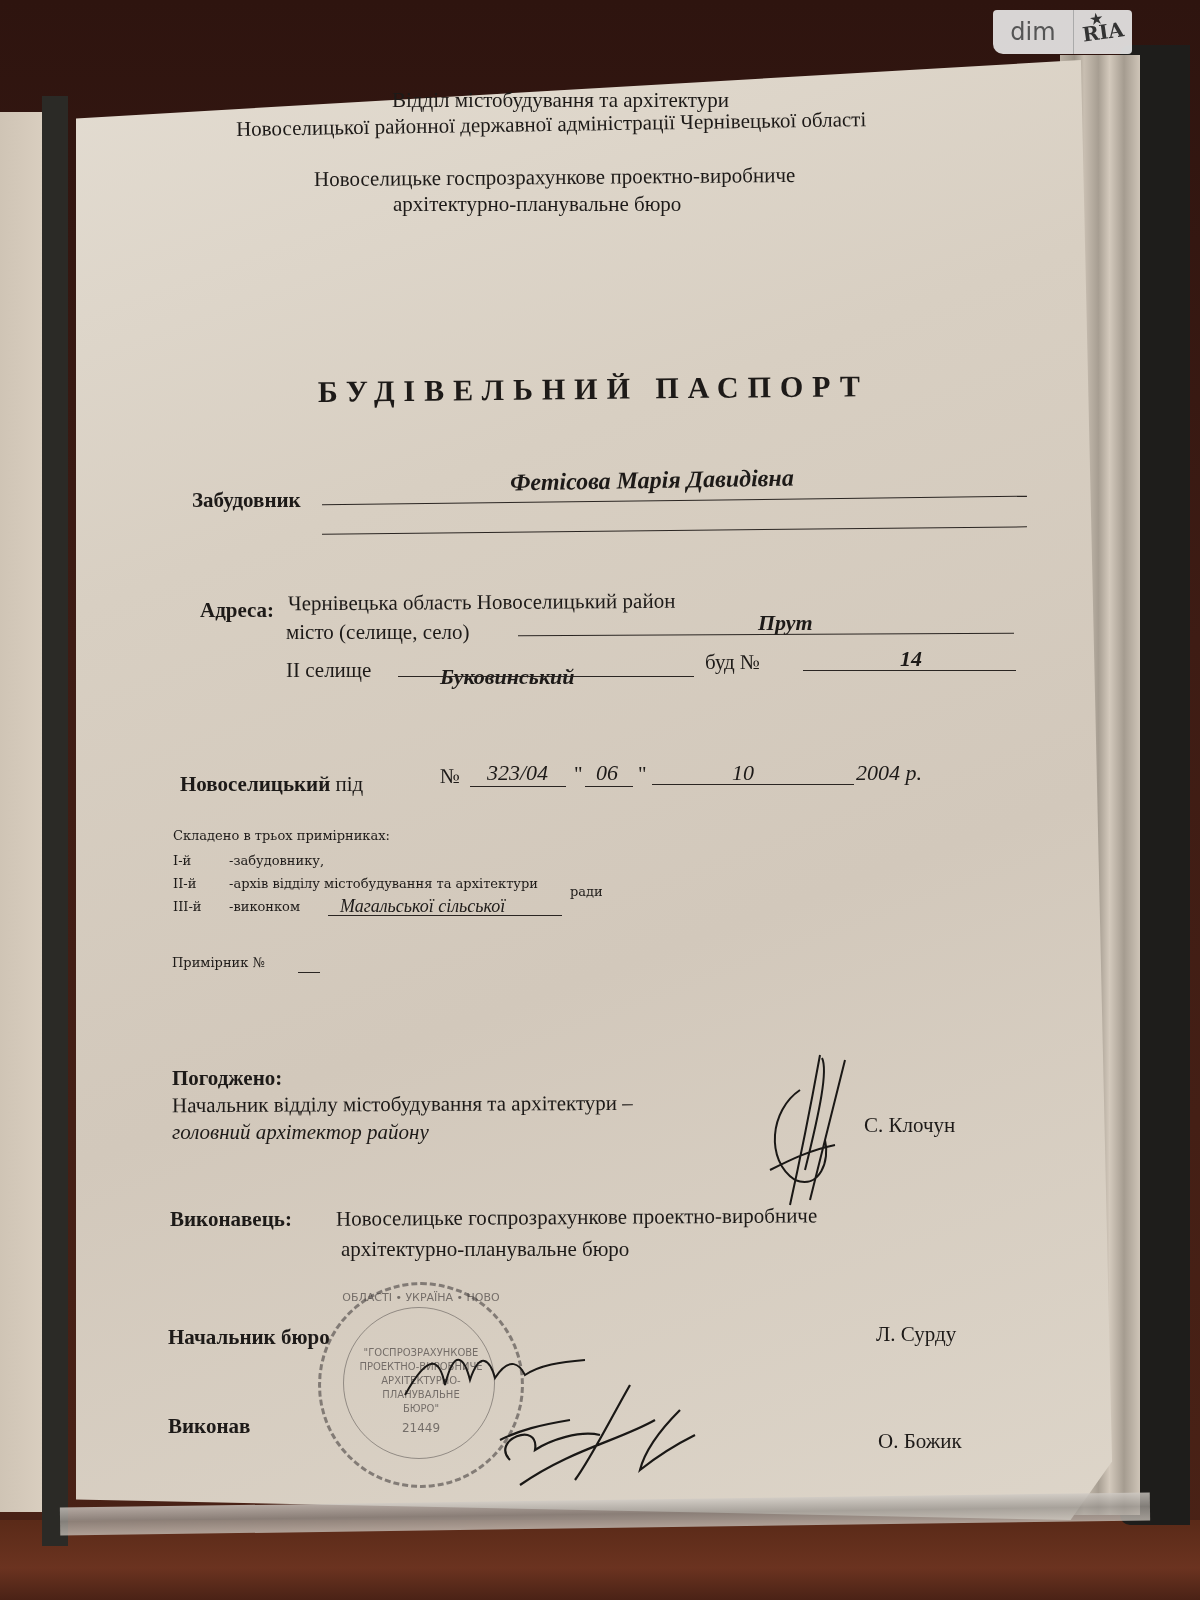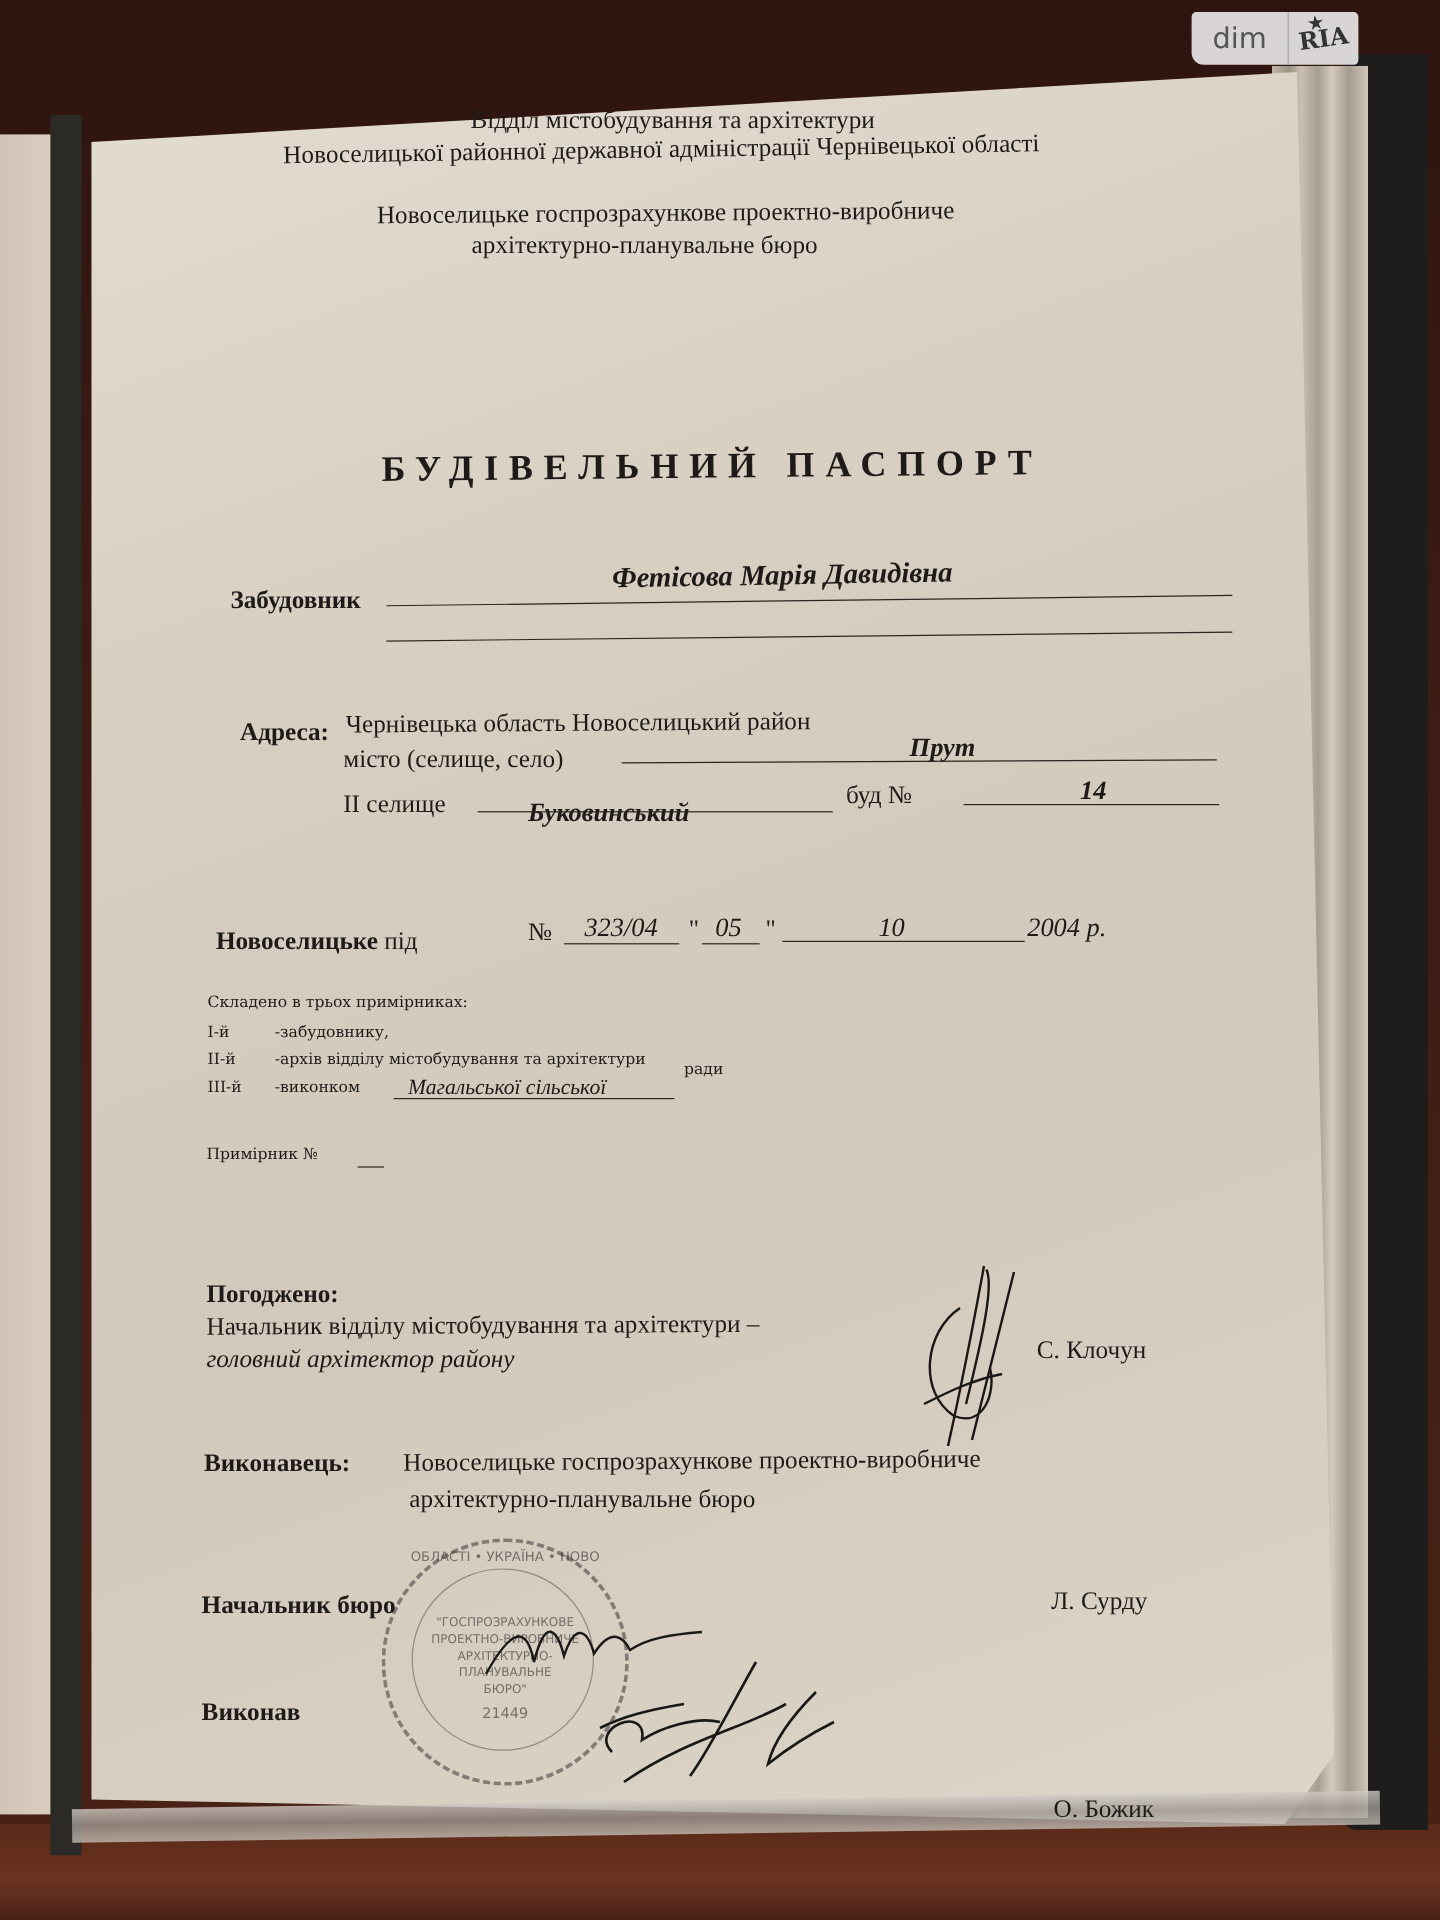--- a/index.html
+++ b/index.html
@@ -114,28 +114,28 @@
 <div class="t hand" style="left:734px; top:610px;margin-left:24px;">Прут</div>
 <div class="uline" style="left:518px; top:634px; width:496px; transform:rotate(-0.3deg);"></div>
 <div class="t lbl" style="left:286px; top:658px;">ІІ селище</div>
 <div class="t hand" style="left:440px; top:664px;">Буковинський</div>
 <div class="uline" style="left:398px; top:676px; width:296px;"></div>
 <div class="t lbl" style="left:705px; top:650px;">буд №</div>
 <div class="t hand" style="left:900px; top:646px;">14</div>
 <div class="uline" style="left:803px; top:670px; width:213px;"></div>
 
 <div class="t lbl" style="left:180px; top:772px;">
-  <span class="bold">Новоселицьке</span>
+  <span class="bold">Новоселицький</span>
   <span>під</span>
 </div>
 <div class="t lbl" style="left:440px; top:764px;">№</div>
 <div class="t hand" style="left:487px; top:760px; font-weight:normal;">323/04</div>
 <div class="uline" style="left:470px; top:786px; width:96px;"></div>
 <div class="t lbl" style="left:574px; top:762px;">"</div>
-<div class="t hand" style="left:596px; top:760px; font-weight:normal;">05</div>
+<div class="t hand" style="left:596px; top:760px; font-weight:normal;">06</div>
 <div class="uline" style="left:585px; top:786px; width:48px;"></div>
 <div class="t lbl" style="left:638px; top:762px;">"</div>
 <div class="t hand" style="left:732px; top:760px; font-weight:normal;">10</div>
 <div class="uline" style="left:652px; top:784px; width:202px;"></div>
 <div class="t hand" style="left:856px; top:760px; font-weight:normal;">2004 р.</div>
 
 <div class="t body-sans" style="left:173px; top:828px;">Складено в трьох примірниках:</div>
 <div class="t body-sans" style="left:173px; top:853px;">І-й</div>
 <div class="t body-sans" style="left:229px; top:853px;">-забудовнику,</div>
 <div class="t body-sans" style="left:173px; top:876px;">ІІ-й</div>
@@ -171,21 +171,21 @@
   <div class="stamp-text" style="top:136px; font-size:12px;">21449</div>
 </div>
 
 <div class="t lbl bold" style="left:168px; top:1325px;">Начальник бюро</div>
 <div class="t lbl" style="left:876px; top:1322px;">Л. Сурду</div>
 <svg class="sig" style="left:400px; top:1340px;" width="190" height="70">
   <path d="M5 55 C30 10 40 20 45 45 C55 5 65 20 70 40 C80 10 90 20 95 38 C110 15 120 25 125 35 C140 25 160 22 185 20" fill="none" stroke="#1a1816" stroke-width="2"></path>
 </svg>
 
 <div class="t lbl bold" style="left:168px; top:1414px;">Виконав</div>
-<div class="t lbl" style="left:878px; top:1495px;text-align:right;">О. Божик</div>
+<div class="t lbl" style="left:878px; top:1429px;text-align:right;">О. Божик</div>
 <svg class="sig" style="left:480px; top:1380px;" width="230" height="110">
   <path d="M30 80 C10 60 60 40 55 70 C70 60 100 50 120 55 M150 5 C130 40 110 80 95 100 M40 105 C90 70 140 60 175 40 M200 30 C180 50 165 70 160 90 C185 70 205 60 215 55 M20 60 C40 50 60 45 90 40" fill="none" stroke="#1a1816" stroke-width="2.2"></path>
 </svg>
 
 <div class="watermark">
   <div class="wm-dim">dim</div>
   <div class="wm-ria">
     <span class="wm-star">★</span>
     <span>RIA</span>
   </div>

